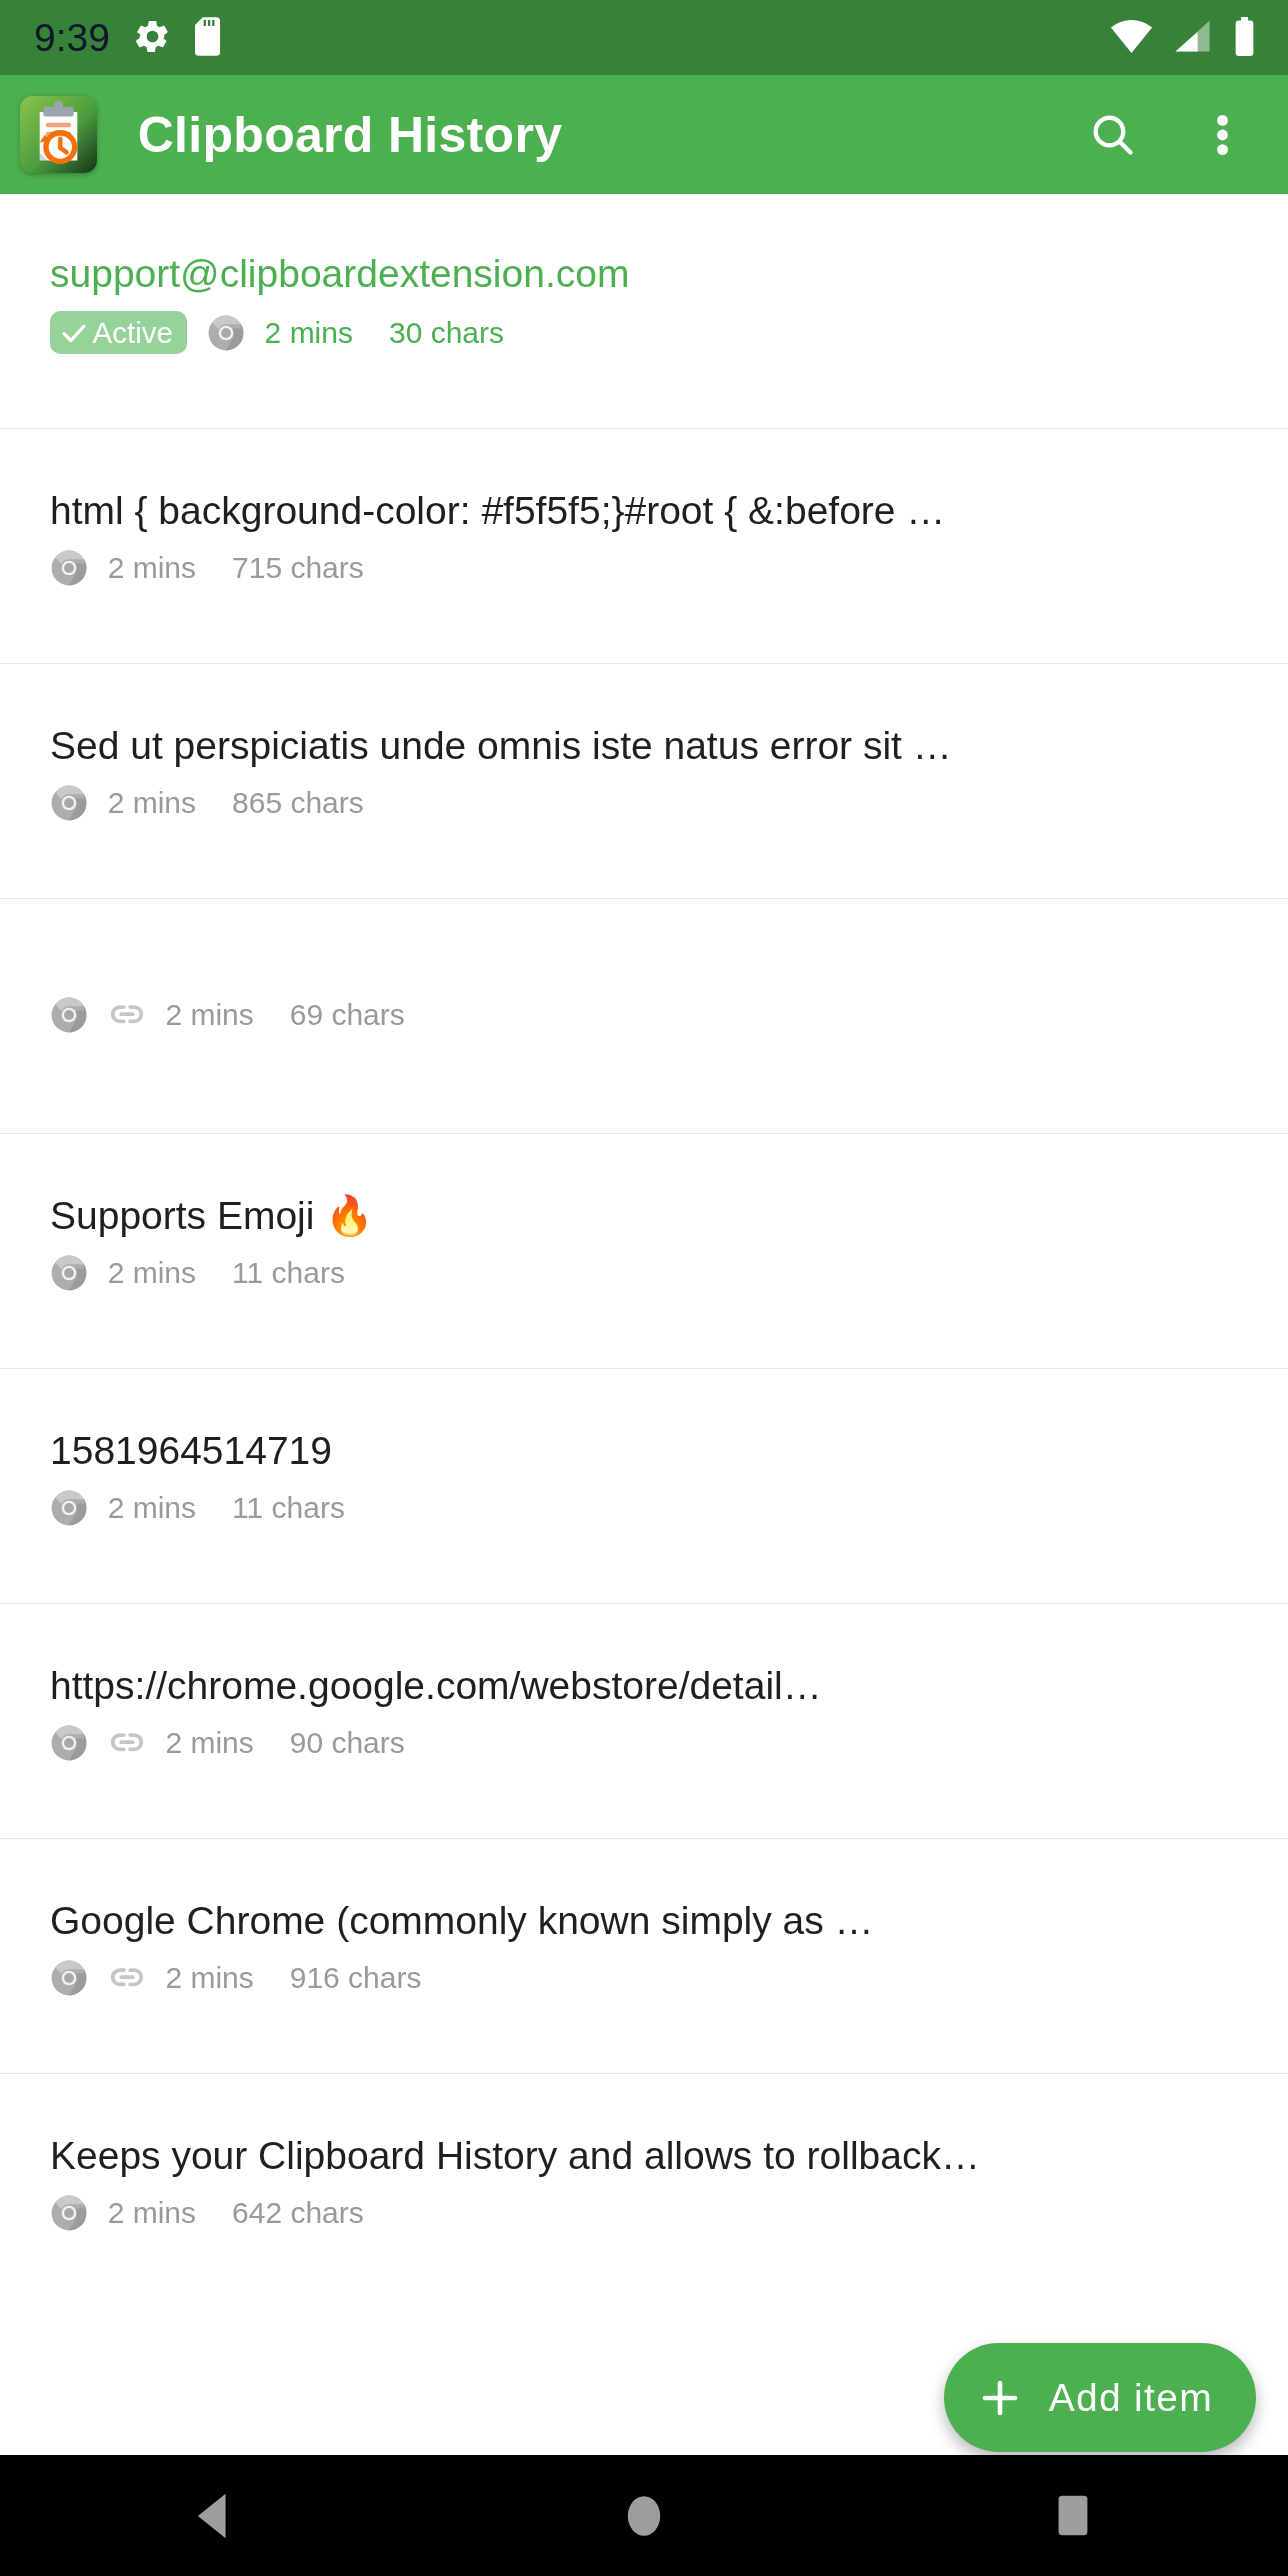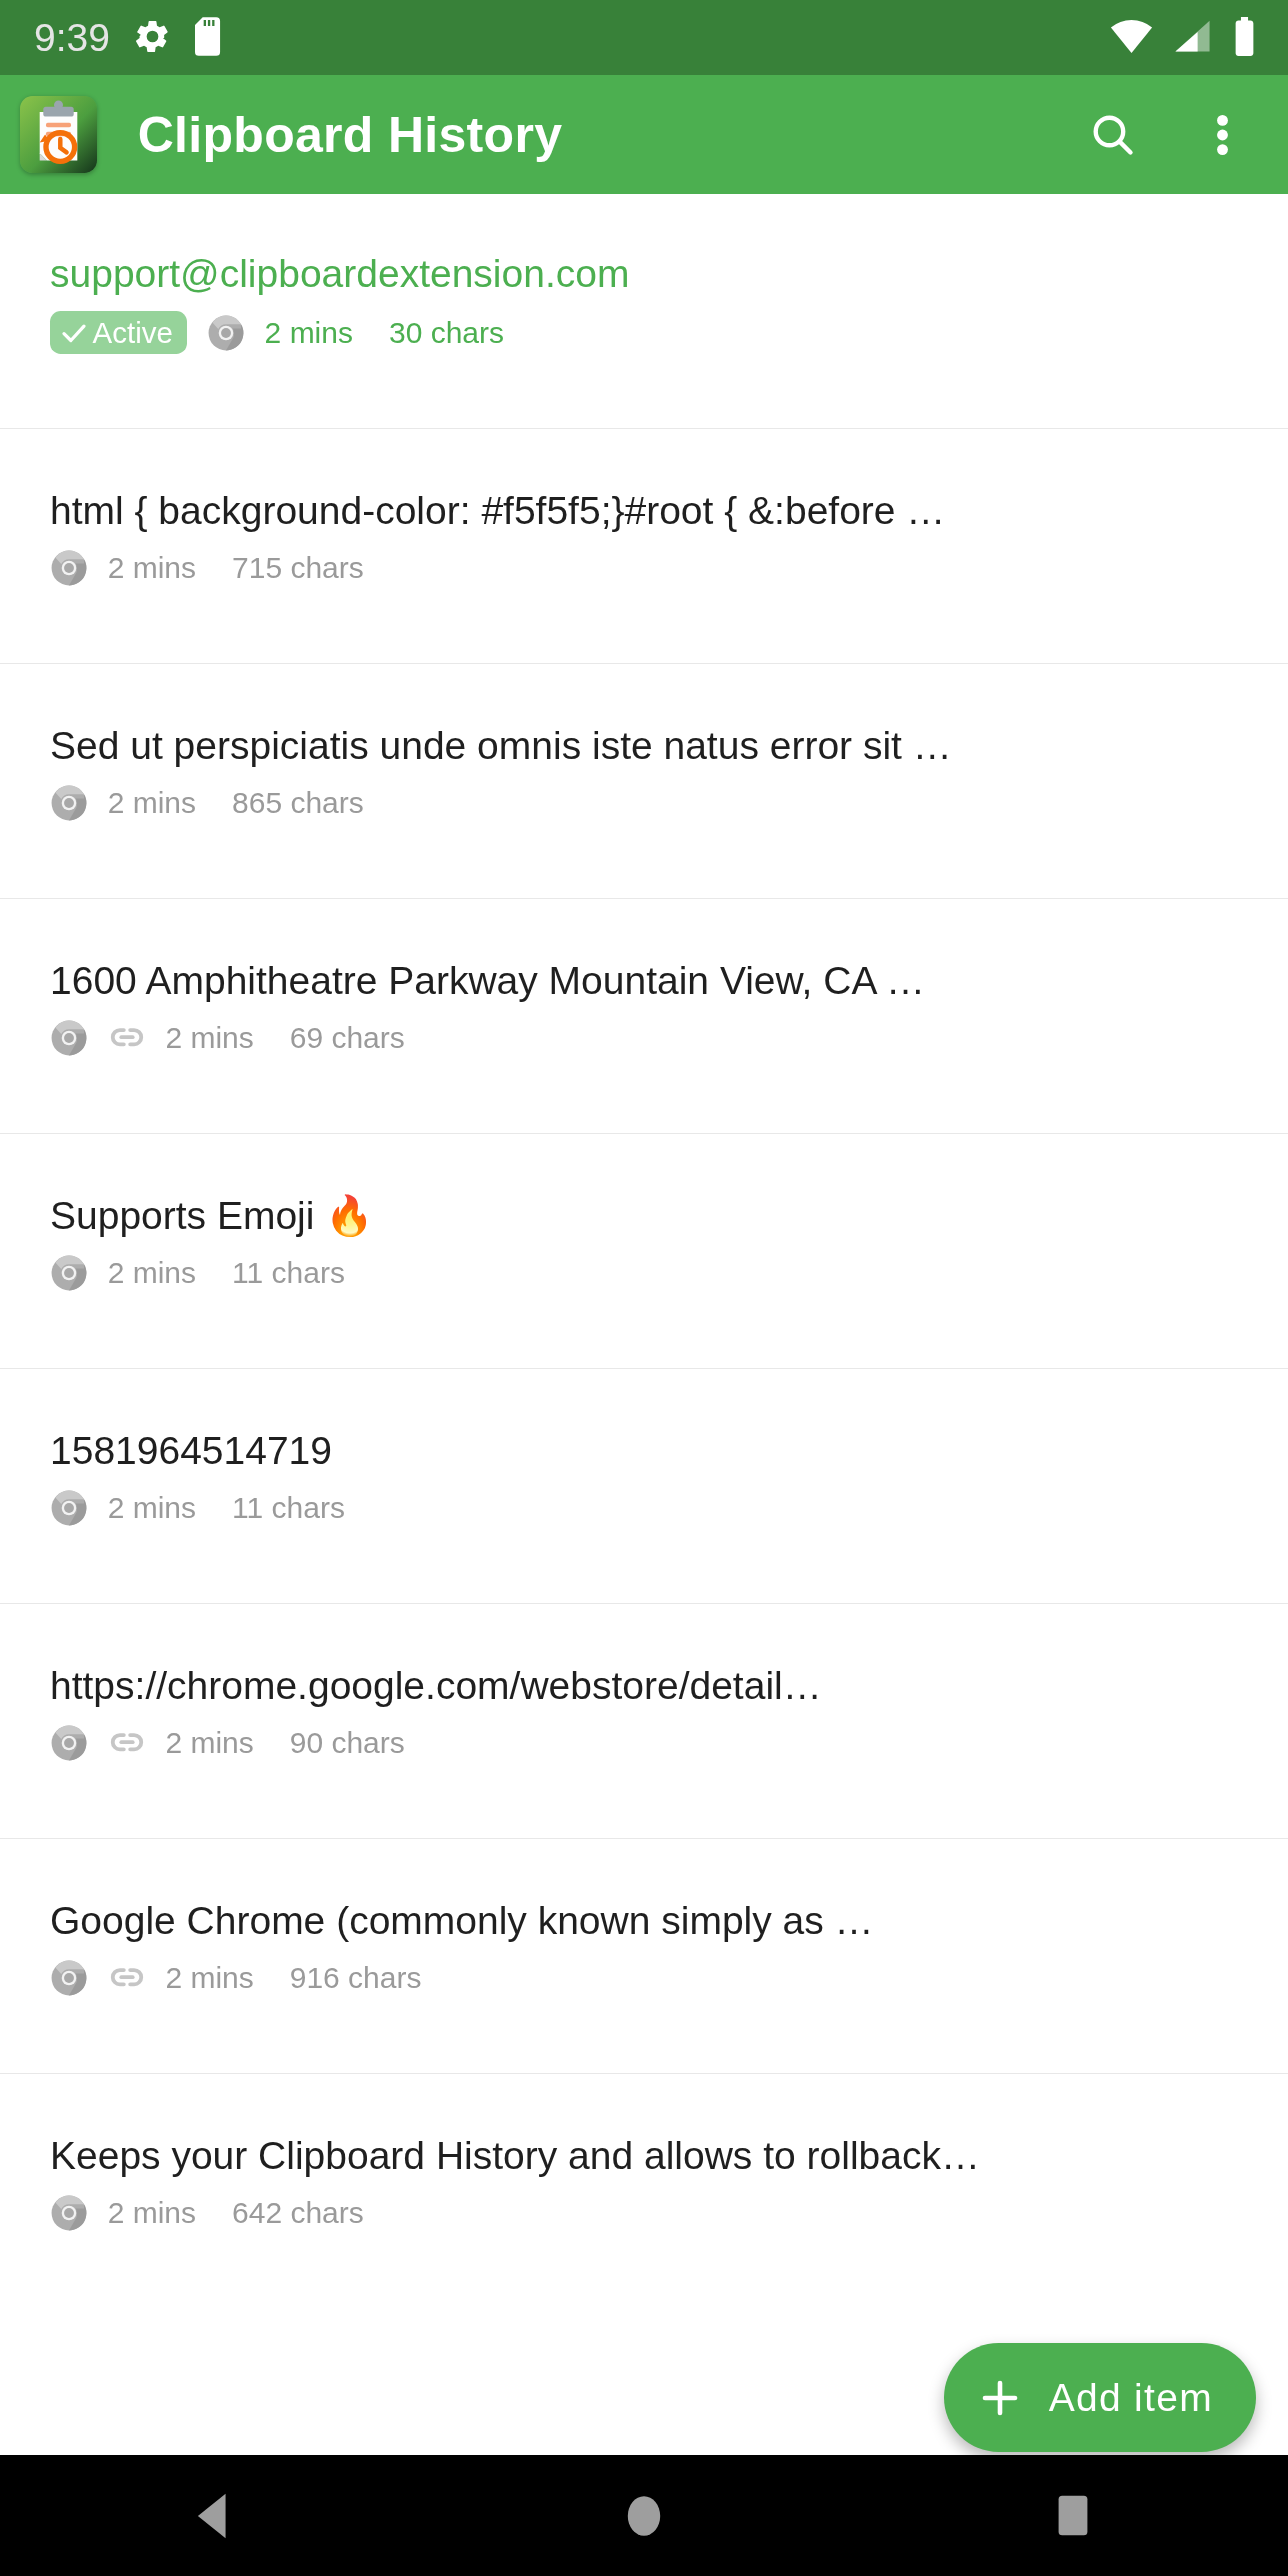--- a/index.html
+++ b/index.html
@@ -30,21 +30,21 @@
     align-items: center;
     padding: 0 32px 0 34px;
     box-sizing: border-box;
   }
   .status-left {
     display: flex;
     align-items: center;
     gap: 23px;
   }
   .status-clock {
-    color: #e5e5e5;
+    color: #0f172a;
     font-size: 39px;
     font-weight: 400;
     letter-spacing: 0px;
     line-height: 1;
   }
   .status-right {
     margin-left: auto;
     display: flex;
     align-items: center;
     gap: 19.7px;
@@ -358,21 +358,20 @@
             <circle cx="12" cy="12" r="4.6" fill="#f2f2f2"></circle>
             <circle cx="12" cy="12" r="3.1" fill="#a8a8a8"></circle>
           </svg>
         </span>
         <span class="meta-text">2 mins</span>
         <span class="meta-text">865 chars</span>
       </div>
     </div>
 
     <div class="list-item item-h-260">
-      <div class="item-text">1600 Amphitheatre Parkway Mountain View, CA …</div>
       <div class="item-meta">
         <span class="chrome-icon">
           <svg width="38" height="38" viewBox="0 0 24 24">
             <circle cx="12" cy="12" r="11" fill="#adadad"></circle>
             <path d="M12 1a11 11 0 019.5 5.5H12a5.5 5.5 0 00-4.9 3L3.4 5.4A11 11 0 0112 1z" fill="#c9c9c9"></path>
             <path d="M21.5 6.5A11 11 0 0112 23l4.7-8.2A5.5 5.5 0 0017 12a5.5 5.5 0 00-.8-2.9h5.3z" fill="#9b9b9b"></path>
             <circle cx="12" cy="12" r="4.6" fill="#f2f2f2"></circle>
             <circle cx="12" cy="12" r="3.1" fill="#a8a8a8"></circle>
           </svg>
         </span>

